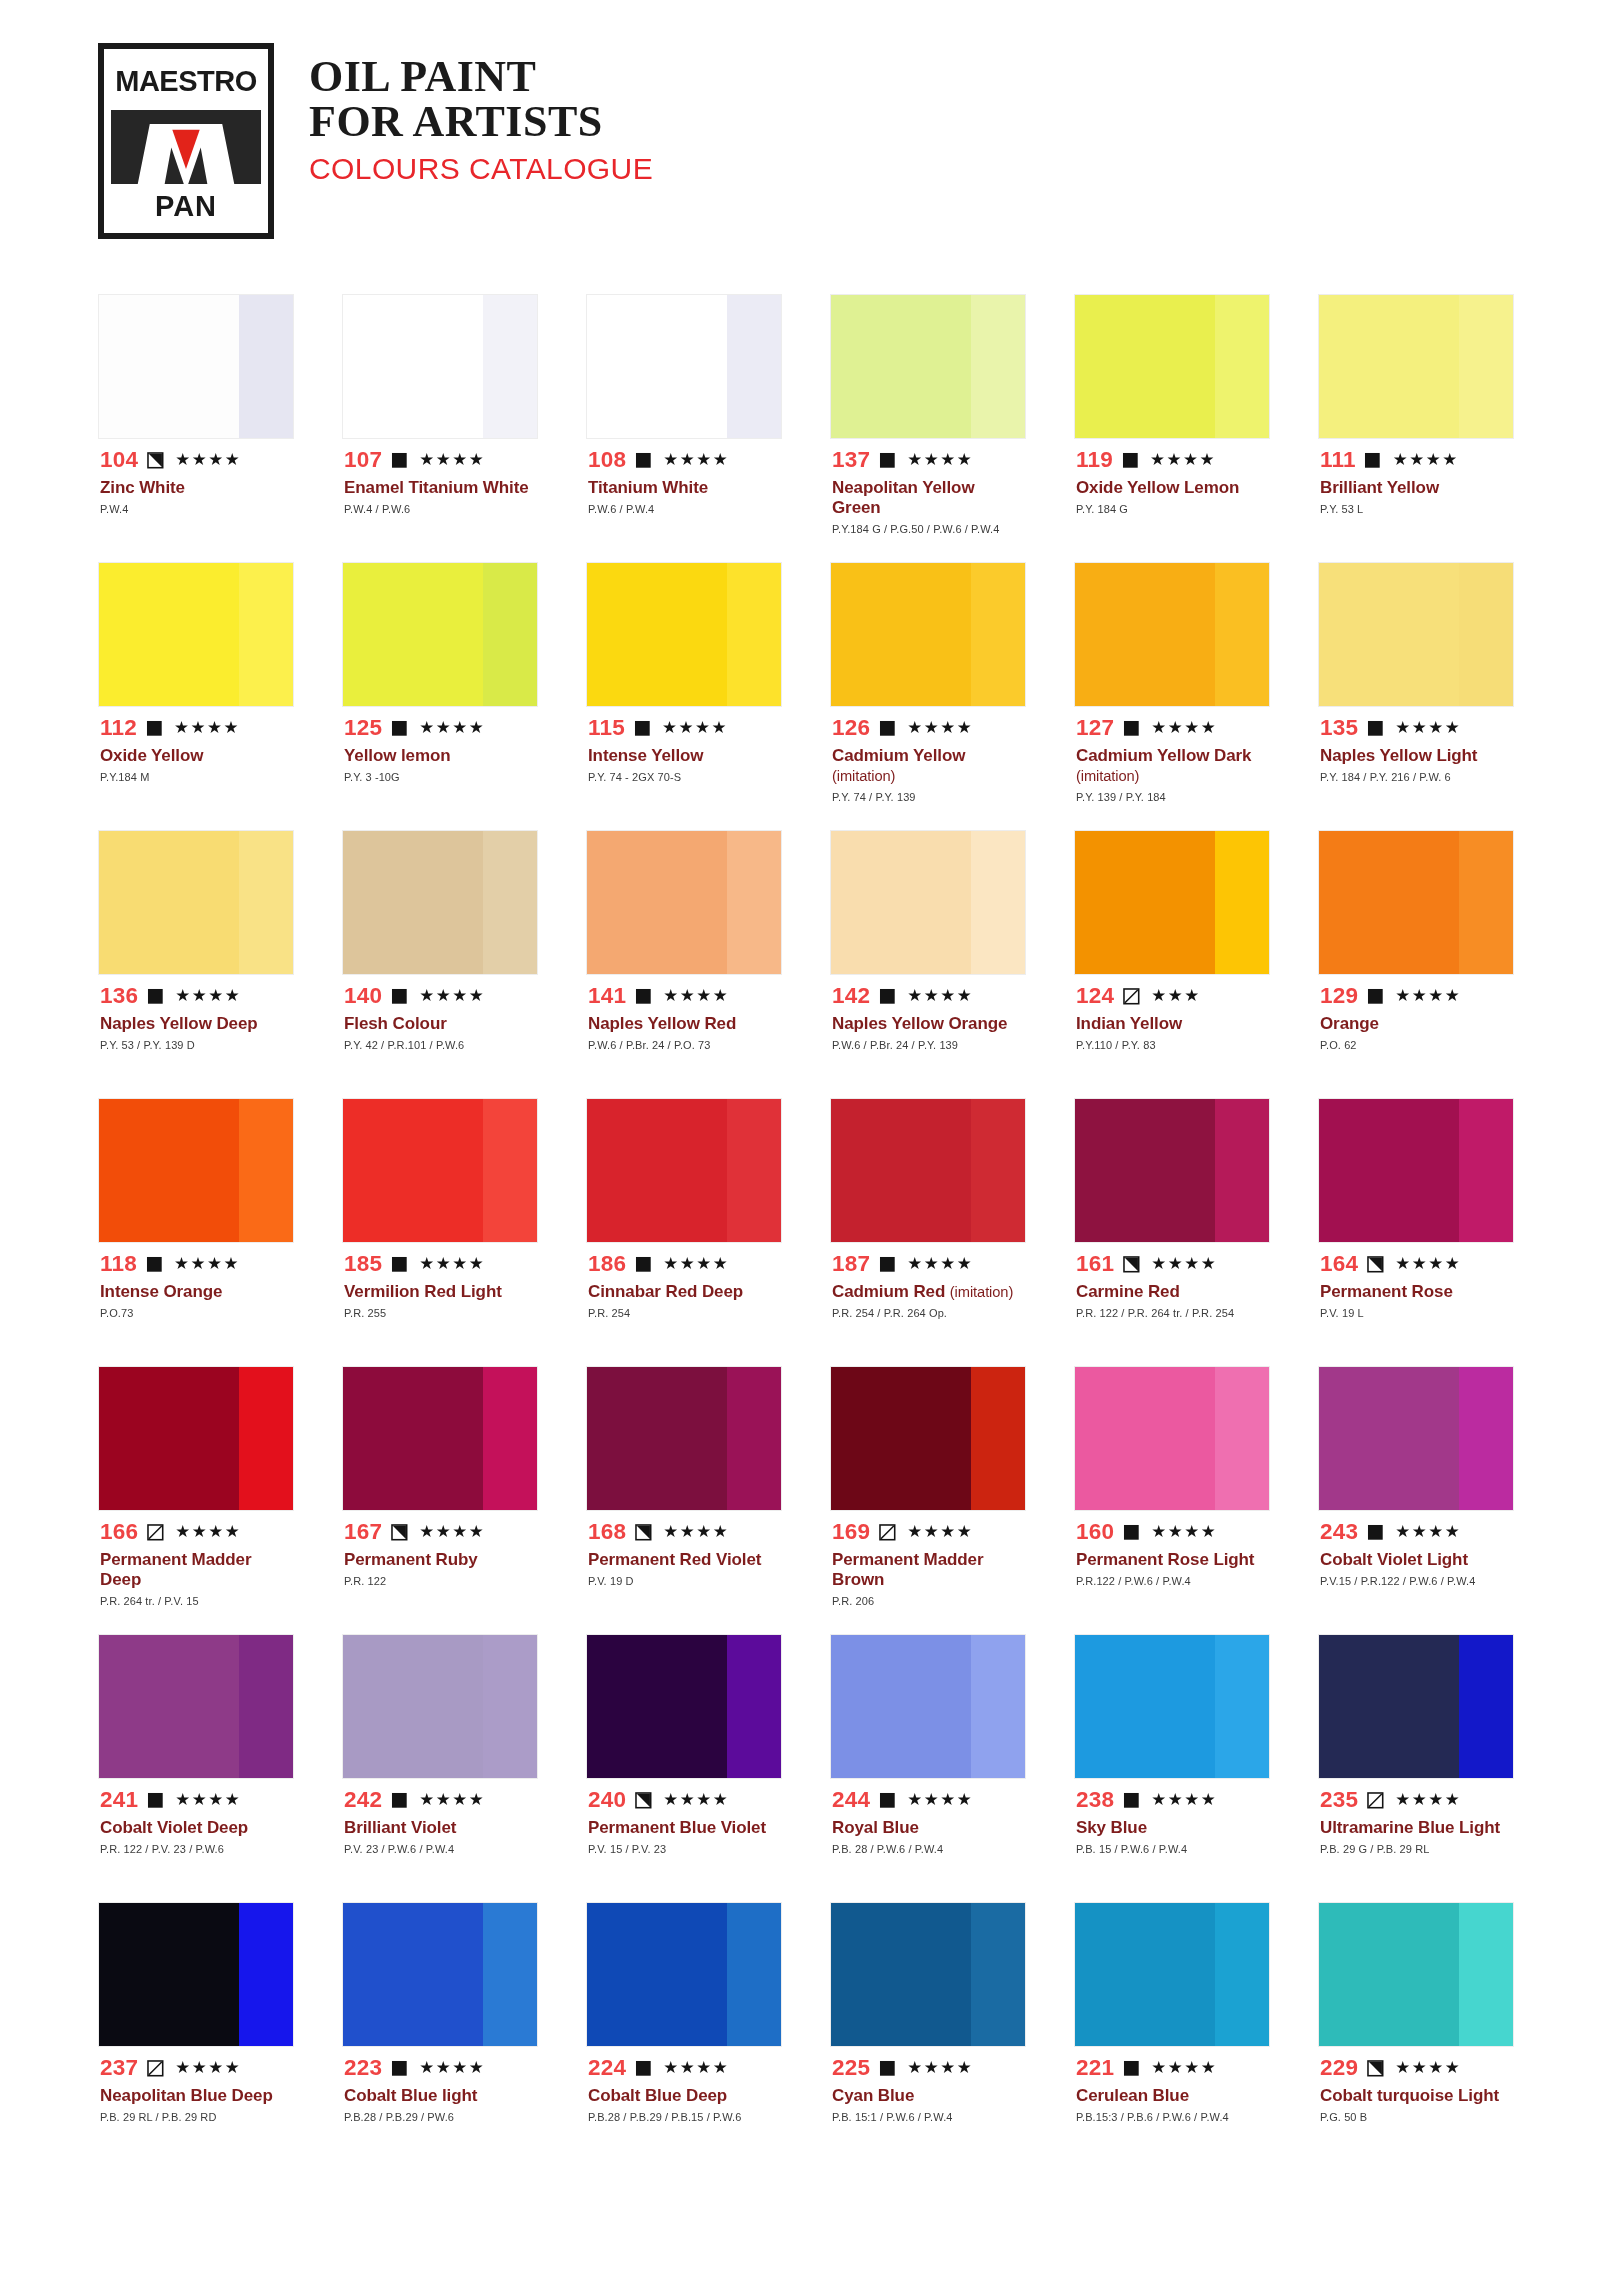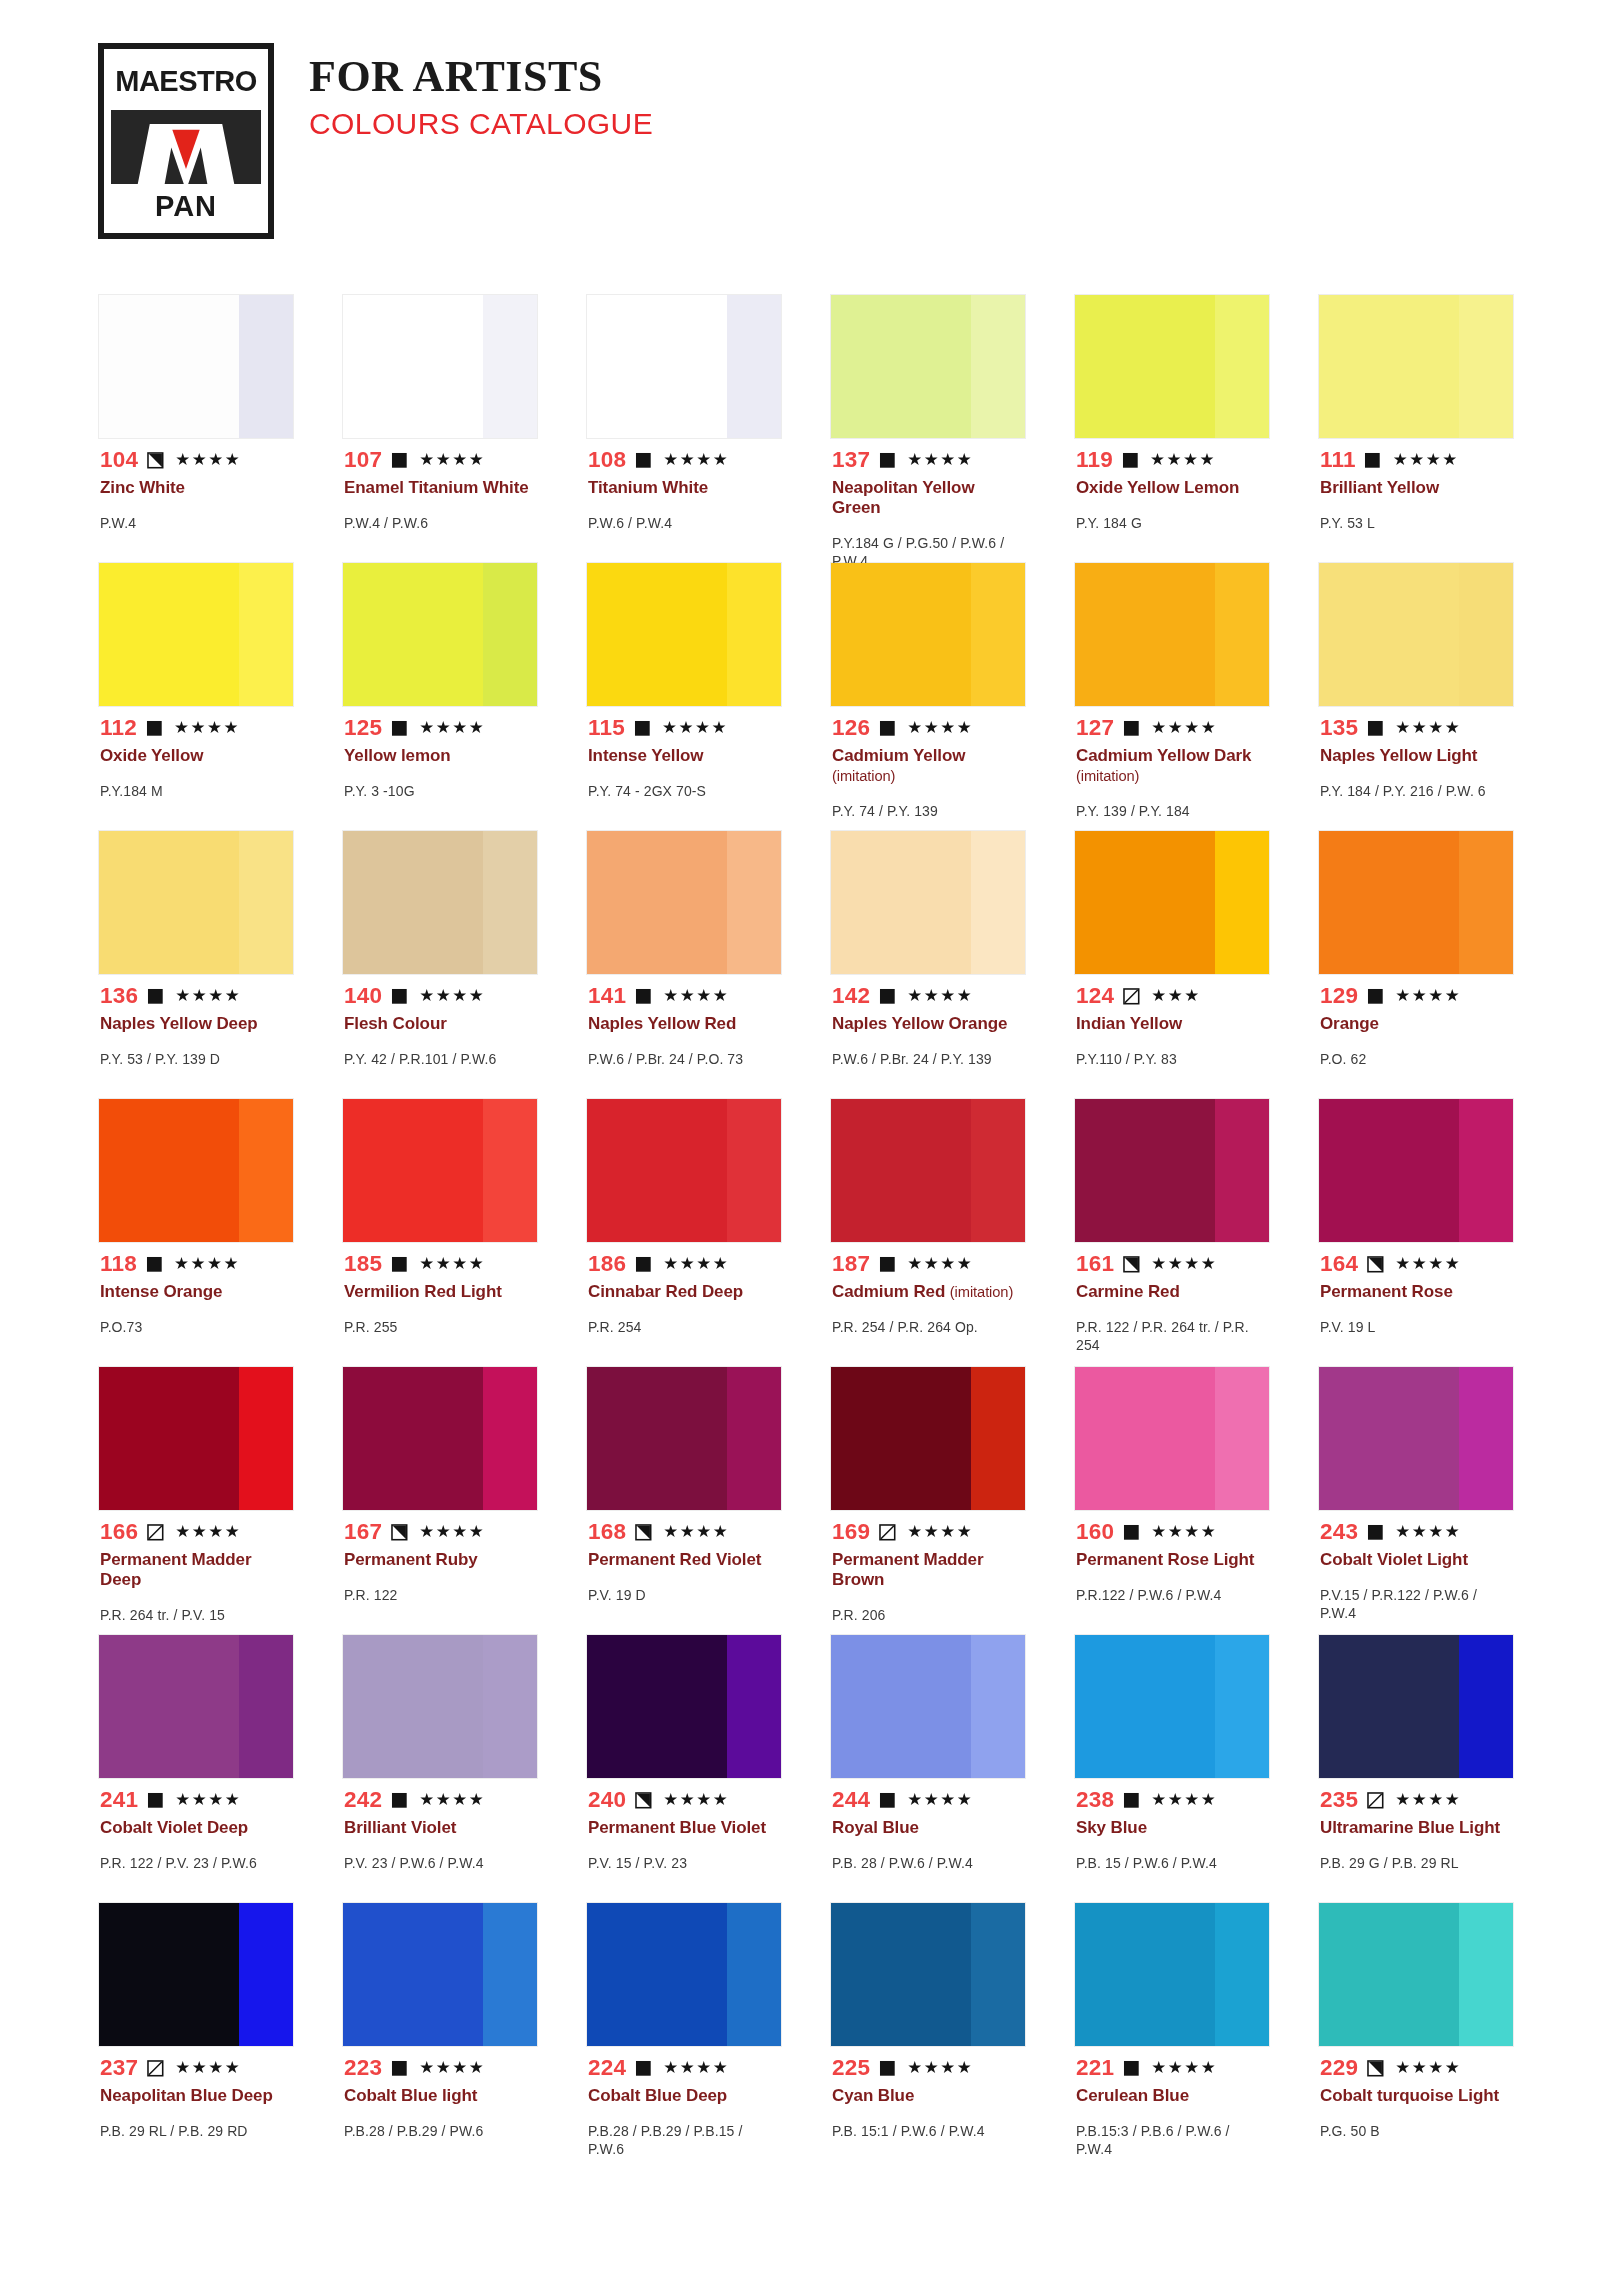--- a/index.html
+++ b/index.html
@@ -173,24 +173,24 @@
     color: #7f1d1d;
     margin-top: 4.9px;
     letter-spacing: -0.1px;
   }
   .name .imitation {
     font-weight: normal;
     font-size: 14.7px;
     text-align: right;
   }
   .pigment {
-    font-size: 14px;
+    font-size: 11px;
     color: #3c3c3c;
     line-height: 1.25;
-    margin-top: 17px;
+    margin-top: 5px;
     letter-spacing: 0.1px;
   }
 </style>
 </head>
 <body>
 
 <div class="page">
 
   <div class="header">
 
@@ -203,20 +203,21 @@
           <polygon points="4,96 22,6 96,6 114,96 86,96 74,30 59,74 44,30 32,96" fill="#ffffff"></polygon>
           <polygon points="45,12 73,12 59,52" fill="#e2231a"></polygon>
         </svg>
       </div>
       <div class="logo-bottom">
         <span class="logo-pan">PAN</span>
       </div>
     </div>
 
     <div class="title-block">
+      <div class="title-line">OIL PAINT</div>
       <div class="title-line">FOR ARTISTS</div>
       <div class="subtitle">COLOURS CATALOGUE</div>
     </div>
 
   </div>
 
   <div class="grid" id="swatch-grid">
       <div class="cell">
         <div class="swatch">
           <div class="band-main" style="background:#fdfdfd"></div>

